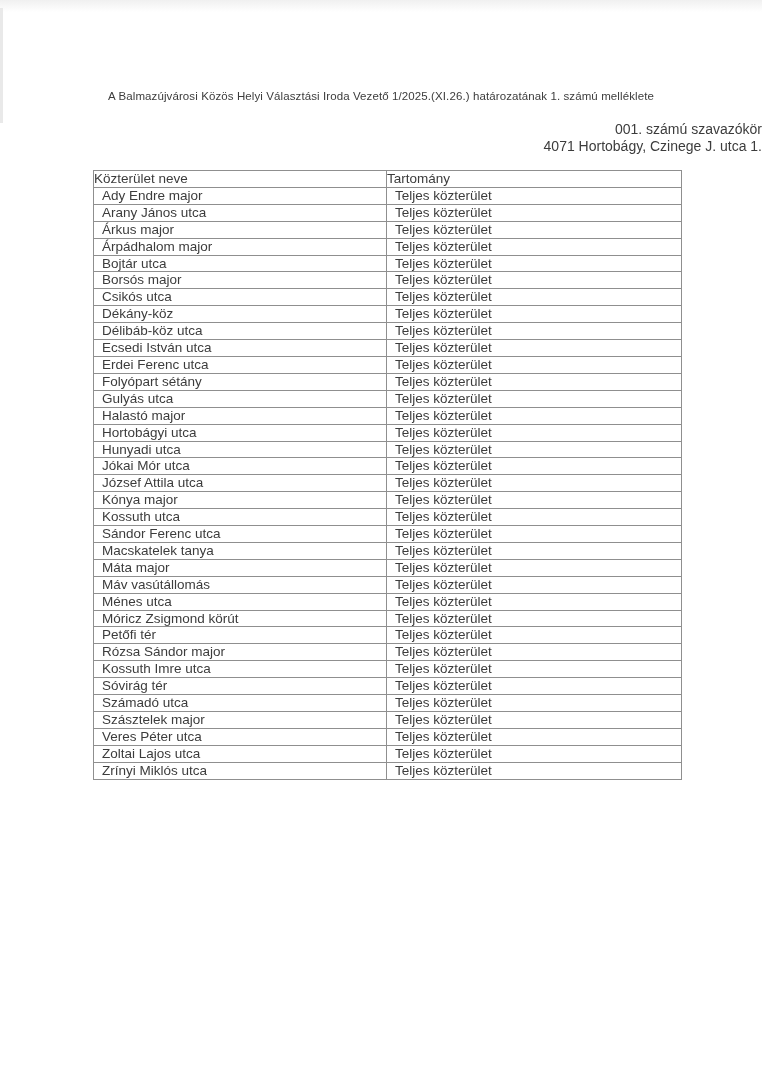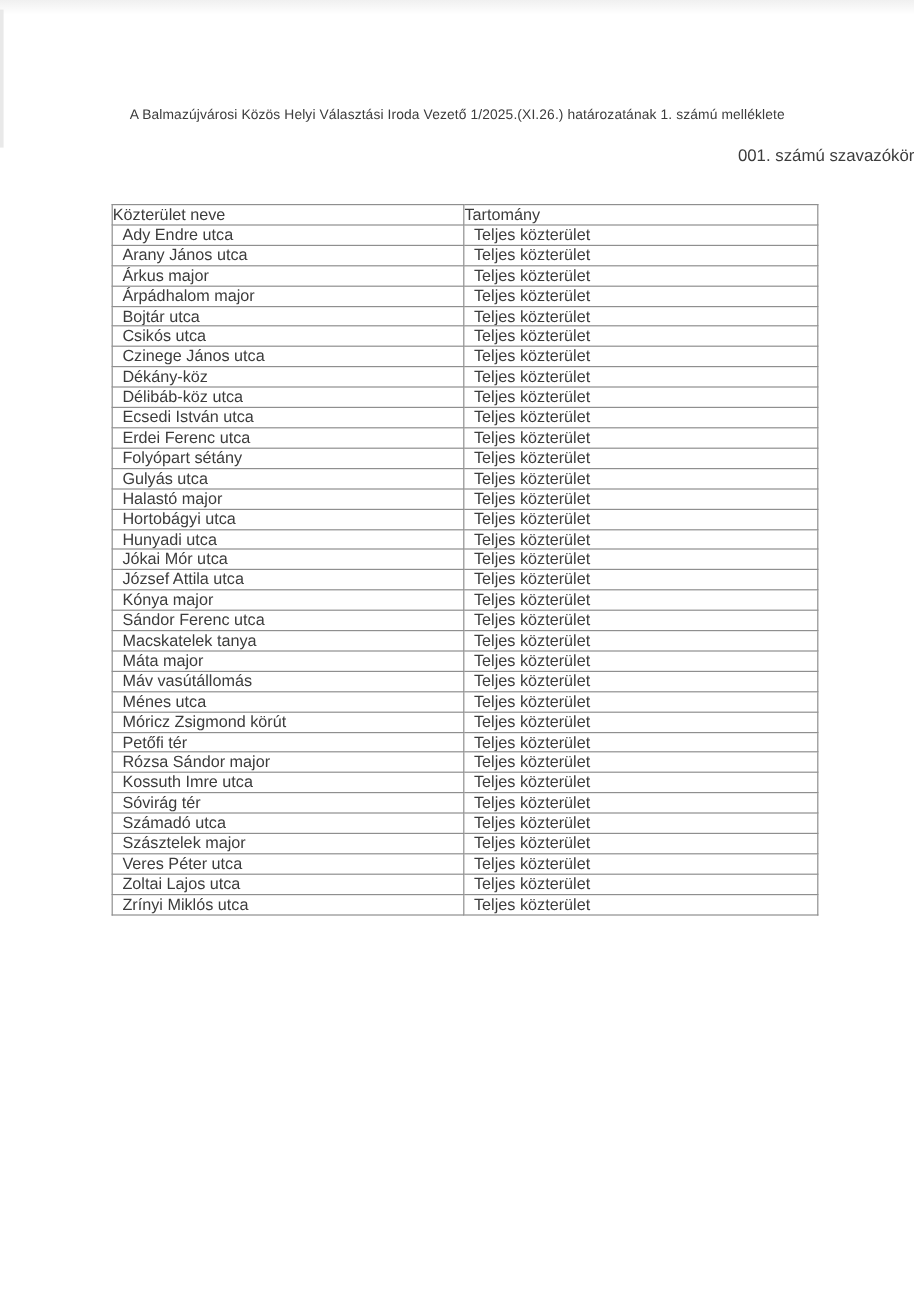--- a/index.html
+++ b/index.html
@@ -75,63 +75,64 @@
 <body>
 
 <div class="scan">
   <div class="scan-edge-top"></div>
   <div class="scan-edge-left"></div>
 
   <div class="doc-ref">A Balmazújvárosi Közös Helyi Választási Iroda Vezető 1/2025.(XI.26.) határozatának 1. számú melléklete</div>
 
   <div class="title-block">
     <div>001. számú szavazókör</div>
+    <div>4071 Hortobágy, Czinege J. utca 1.</div>
   </div>
 
   <table class="street-table">
     <colgroup>
         <col class="c1">
         <col class="c2">
       </colgroup>
     <thead>
       <tr>
         <th>Közterület neve</th>
         <th>Tartomány</th>
       </tr>
     </thead>
     <tbody id="street-rows">
         <tr>
-          <td>Ady Endre utca</td>
+          <td>Ady Endre major</td>
           <td>Teljes közterület</td>
         </tr>
         <tr>
           <td>Arany János utca</td>
           <td>Teljes közterület</td>
         </tr>
         <tr>
           <td>Árkus major</td>
           <td>Teljes közterület</td>
         </tr>
         <tr>
           <td>Árpádhalom major</td>
           <td>Teljes közterület</td>
         </tr>
         <tr>
           <td>Bojtár utca</td>
           <td>Teljes közterület</td>
         </tr>
         <tr>
+          <td>Borsós major</td>
+          <td>Teljes közterület</td>
+        </tr>
+        <tr>
           <td>Csikós utca</td>
           <td>Teljes közterület</td>
         </tr>
         <tr>
-          <td>Czinege János utca</td>
-          <td>Teljes közterület</td>
-        </tr>
-        <tr>
           <td>Dékány-köz</td>
           <td>Teljes közterület</td>
         </tr>
         <tr>
           <td>Délibáb-köz utca</td>
           <td>Teljes közterület</td>
         </tr>
         <tr>
           <td>Ecsedi István utca</td>
           <td>Teljes közterület</td>
@@ -163,20 +164,24 @@
         <tr>
           <td>Jókai Mór utca</td>
           <td>Teljes közterület</td>
         </tr>
         <tr>
           <td>József Attila utca</td>
           <td>Teljes közterület</td>
         </tr>
         <tr>
           <td>Kónya major</td>
+          <td>Teljes közterület</td>
+        </tr>
+        <tr>
+          <td>Kossuth utca</td>
           <td>Teljes közterület</td>
         </tr>
         <tr>
           <td>Sándor Ferenc utca</td>
           <td>Teljes közterület</td>
         </tr>
         <tr>
           <td>Macskatelek tanya</td>
           <td>Teljes közterület</td>
         </tr>

